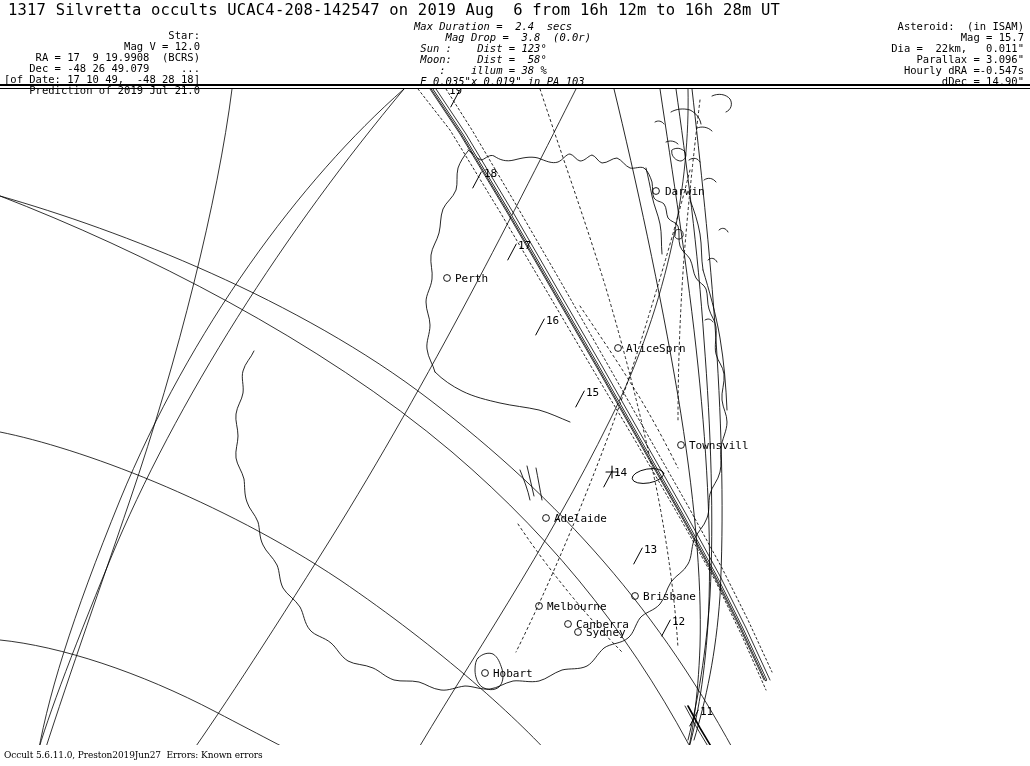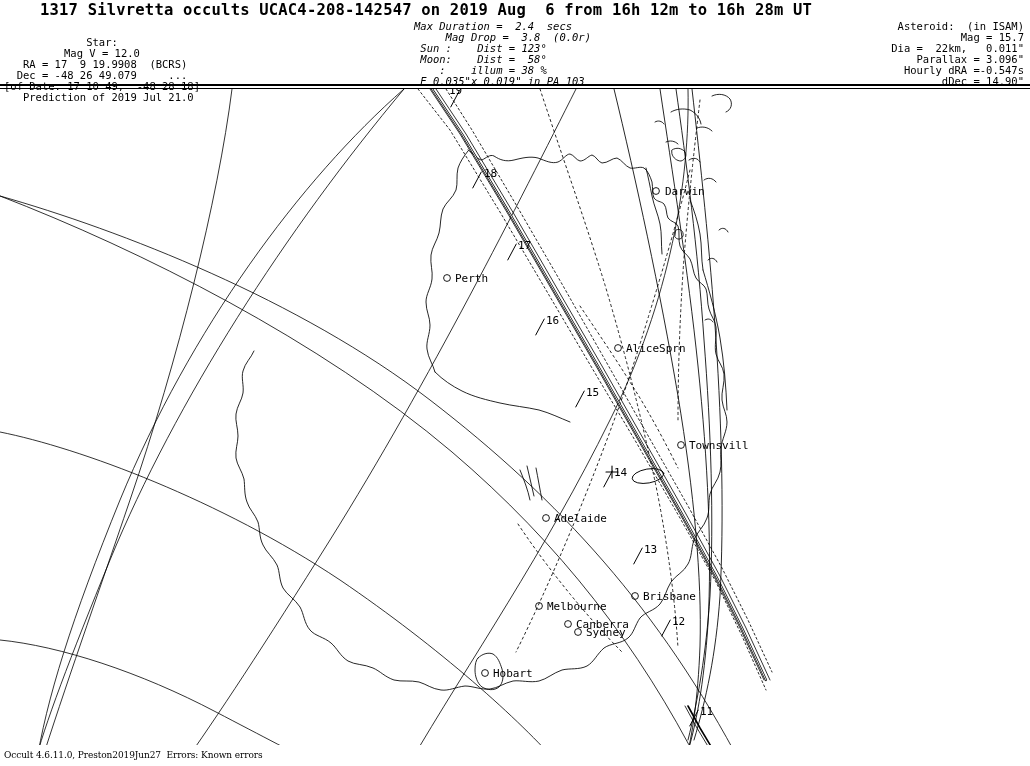--- a/index.html
+++ b/index.html
@@ -26,33 +26,32 @@
     left: 0; top: 0;
     width: 1030px;
     height: 86px;
   }
   .title {
     position: absolute;
     left: 8px;
     top: 1px;
     font-family: "DejaVu Sans Mono", "Liberation Mono", monospace;
     font-size: 15.5px;
-    font-weight: bold;
+    font-weight: normal;
     letter-spacing: 0.2px;
     white-space: pre;
-    margin-left: 32px;
   }
   .hdr-block {
     position: absolute;
     font-family: "DejaVu Sans Mono", "Liberation Mono", monospace;
     font-size: 10.5px;
     line-height: 11.1px;
     white-space: pre;
   }
-  #hdr-star  { left: 4px;  top: 37px; text-align: center; }
+  #hdr-star  { left: 4px;  top: 30px; text-align: right; }
   #hdr-mid   { left: 414px; top: 21px; text-align: left; font-style: italic; }
   #hdr-ast   { right: 6px; top: 21px; text-align: right; }
 
   .rule {
     position: absolute;
     left: 0;
     width: 1030px;
     background: #000;
   }
   #rule-a { top: 84px; height: 2px; }
@@ -398,15 +397,15 @@
           <text class="tick-label" x="586" y="396">15</text>
           <text class="tick-label" x="614" y="476">14</text>
           <text class="tick-label" x="644" y="553">13</text>
           <text class="tick-label" x="672" y="625">12</text>
           <text class="tick-label" x="700" y="715">11</text>
         </g>
 
     </svg>
   </div>
 
-  <div id="footer">Occult 4.6.11.0, Preston2019Jun27  Errors: Known errors</div>
+  <div id="footer">Occult 5.6.11.0, Preston2019Jun27  Errors: Known errors</div>
 
 </div>
 
 </body></html>

